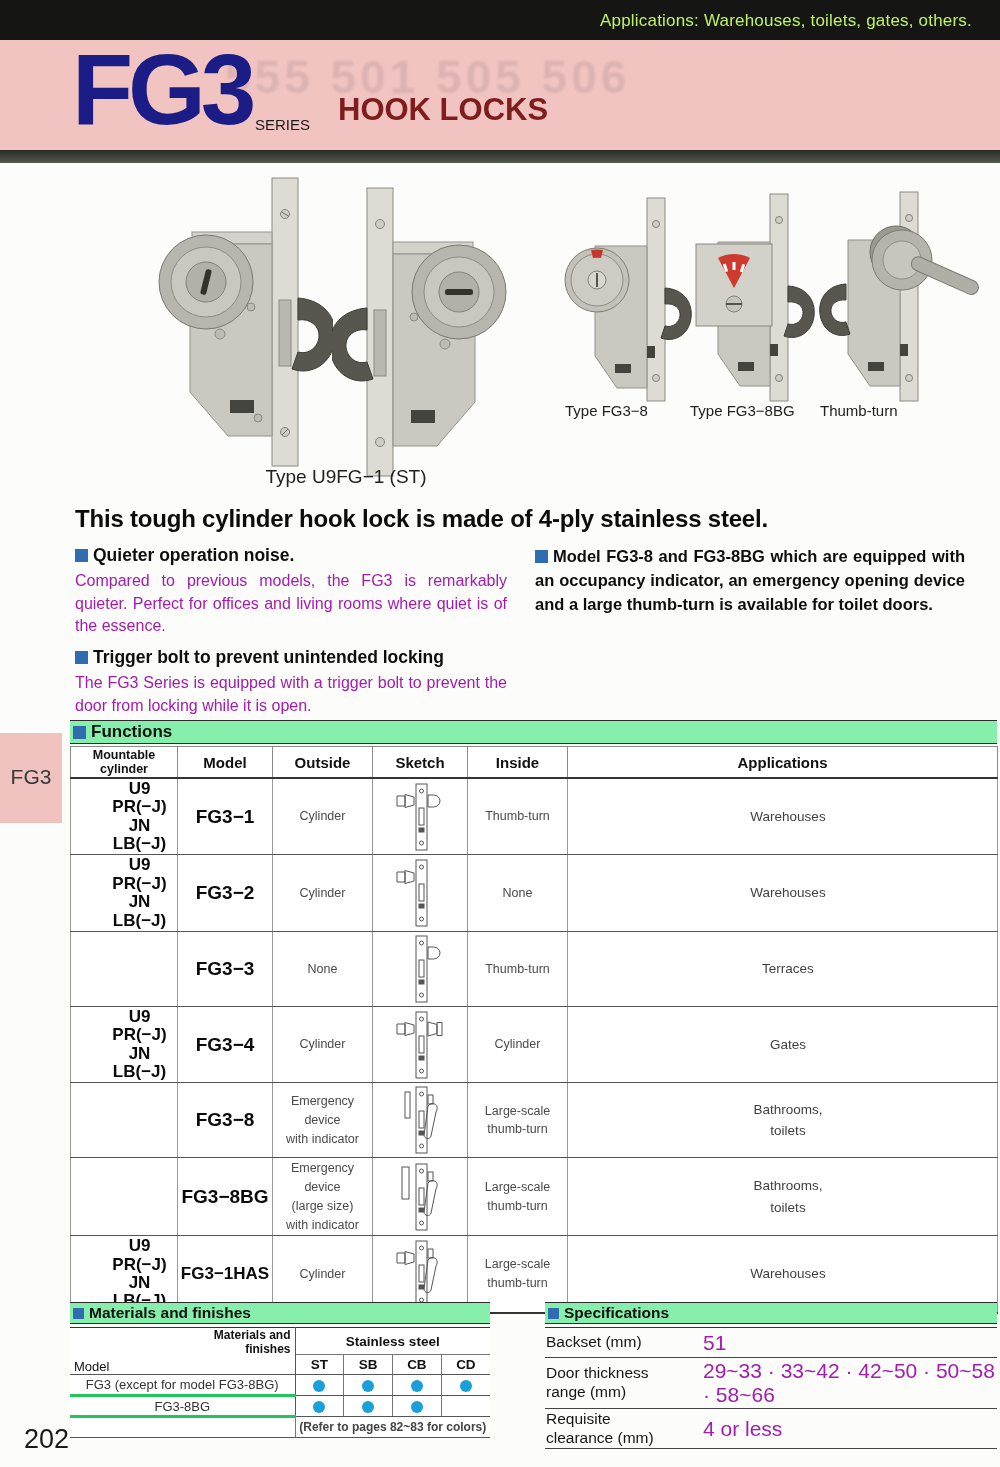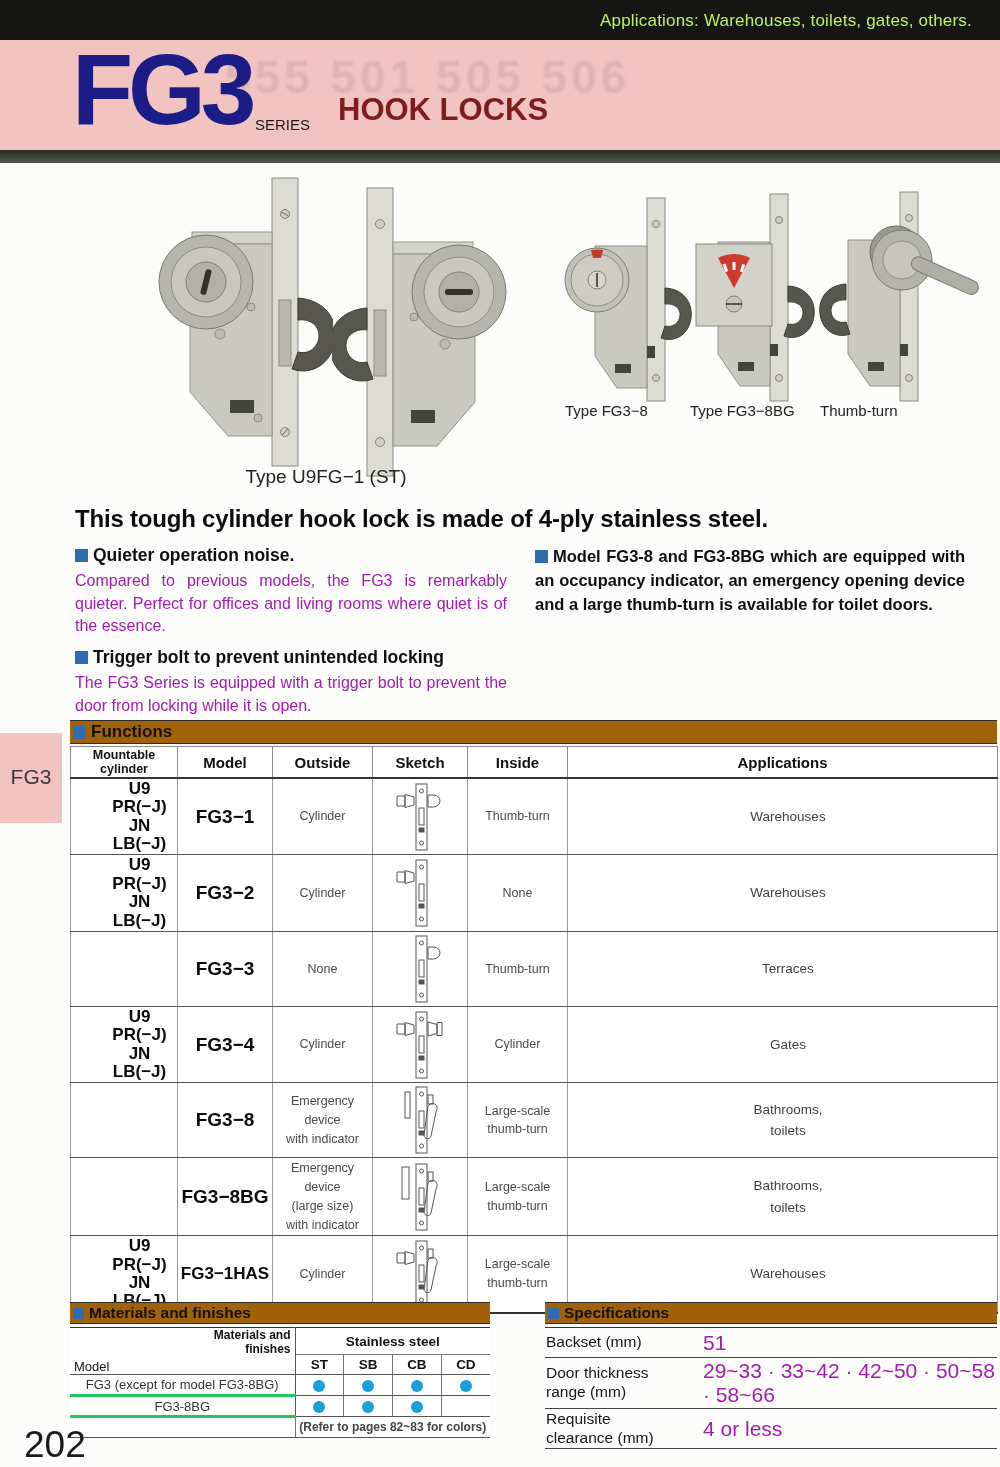--- a/index.html
+++ b/index.html
@@ -18,41 +18,41 @@
   .series-logo{position:absolute;left:72px;top:2px;font-size:100px;line-height:0.95;
                font-weight:bold;color:#1c1c86;letter-spacing:-5px;}
   .series-suffix{position:absolute;left:255px;top:76px;font-size:15px;color:#1a1a1a;}
   .page-title{position:absolute;left:338px;top:52px;font-size:31px;font-weight:bold;color:#7f1d1d;}
   .dark-stripe{position:absolute;left:0;top:150px;width:1000px;height:13px;
                background:linear-gradient(#272b24,#555a50);}
 
   
   .photo{position:absolute;}
   .caption{position:absolute;color:#222;}
-  .caption-left{left:156px;top:466px;width:340px;text-align:center;font-size:19px;}
+  .caption-left{left:176px;top:466px;width:340px;text-align:center;font-size:19px;}
   .caption-r{top:402px;font-size:15px;}
 
   
   .headline{position:absolute;left:75px;top:505px;width:910px;font-size:24px;font-weight:bold;
             color:#0c0c0c;letter-spacing:-0.2px;}
   .col-left{position:absolute;left:75px;top:545px;width:432px;}
   .col-right{position:absolute;left:535px;top:545px;width:430px;font-size:16.5px;font-weight:bold;
              line-height:1.45;text-align:justify;color:#0e0e0e;}
   .sq{display:inline-block;width:13px;height:13px;background:#2f6db0;margin-right:5px;
       vertical-align:-1px;}
   .feature-title{font-size:17.5px;font-weight:bold;color:#0e0e0e;margin:0 0 4px;}
   .feature-body{font-size:16px;color:#a21caf;line-height:1.42;text-align:justify;margin:0 0 9px;}
 
   
   .side-tab{position:absolute;left:0;top:733px;width:62px;height:90px;background:#f0c2c0;}
   .side-tab-label{position:absolute;left:0;top:32px;width:100%;text-align:center;
                   font-size:21px;color:#3a3a3a;}
 
   
-  .section-bar{background:#a16207;border-top:1px solid #2b2b2b;border-bottom:1px solid #2b2b2b;
+  .section-bar{background:#86efac;border-top:1px solid #2b2b2b;border-bottom:1px solid #2b2b2b;
                display:flex;align-items:center;padding-left:3px;box-sizing:border-box;}
   .section-bar .t{font-weight:bold;}
 
   
   .functions{position:absolute;left:70px;top:720px;width:927px;}
   .functions .section-bar{height:24px;}
   .functions .t{font-size:17px;}
   table.fn{border-collapse:collapse;table-layout:fixed;width:927px;margin-top:2px;
            border:1px solid #555;border-bottom:2px solid #333;}
   table.fn th{border:1px solid #8a8a8a;border-bottom:2px solid #333;font-size:15px;
@@ -98,21 +98,21 @@
   .specs{position:absolute;left:545px;top:1302px;width:452px;}
   .specs .section-bar{height:22px;}
   .specs .t{font-size:15.5px;}
   table.spec{border-collapse:collapse;table-layout:fixed;width:452px;margin-top:3px;
              border-top:1px solid #333;}
   table.spec td{border-bottom:1px solid #444;vertical-align:middle;background:transparent;}
   td.lbl{width:150px;font-size:15.5px;color:#161616;white-space:pre-line;line-height:1.2;}
   td.val{font-size:21px;color:#a21caf;padding-left:6px;}
   tr.s1{height:30px;} tr.s2{height:40px;} tr.s3{height:40px;}
 
-  .page-number{position:absolute;left:24px;top:1424px;font-size:37px;color:#1a1a1a;}
+  .page-number{position:absolute;left:24px;top:1424px;font-size:27px;color:#1a1a1a;}
 
   svg{display:block;}
 </style>
 </head>
 <body>
 
 <div class="page">
 
   <div class="banner">
     <div class="banner-text">Applications: Warehouses, toilets, gates, others.</div>

